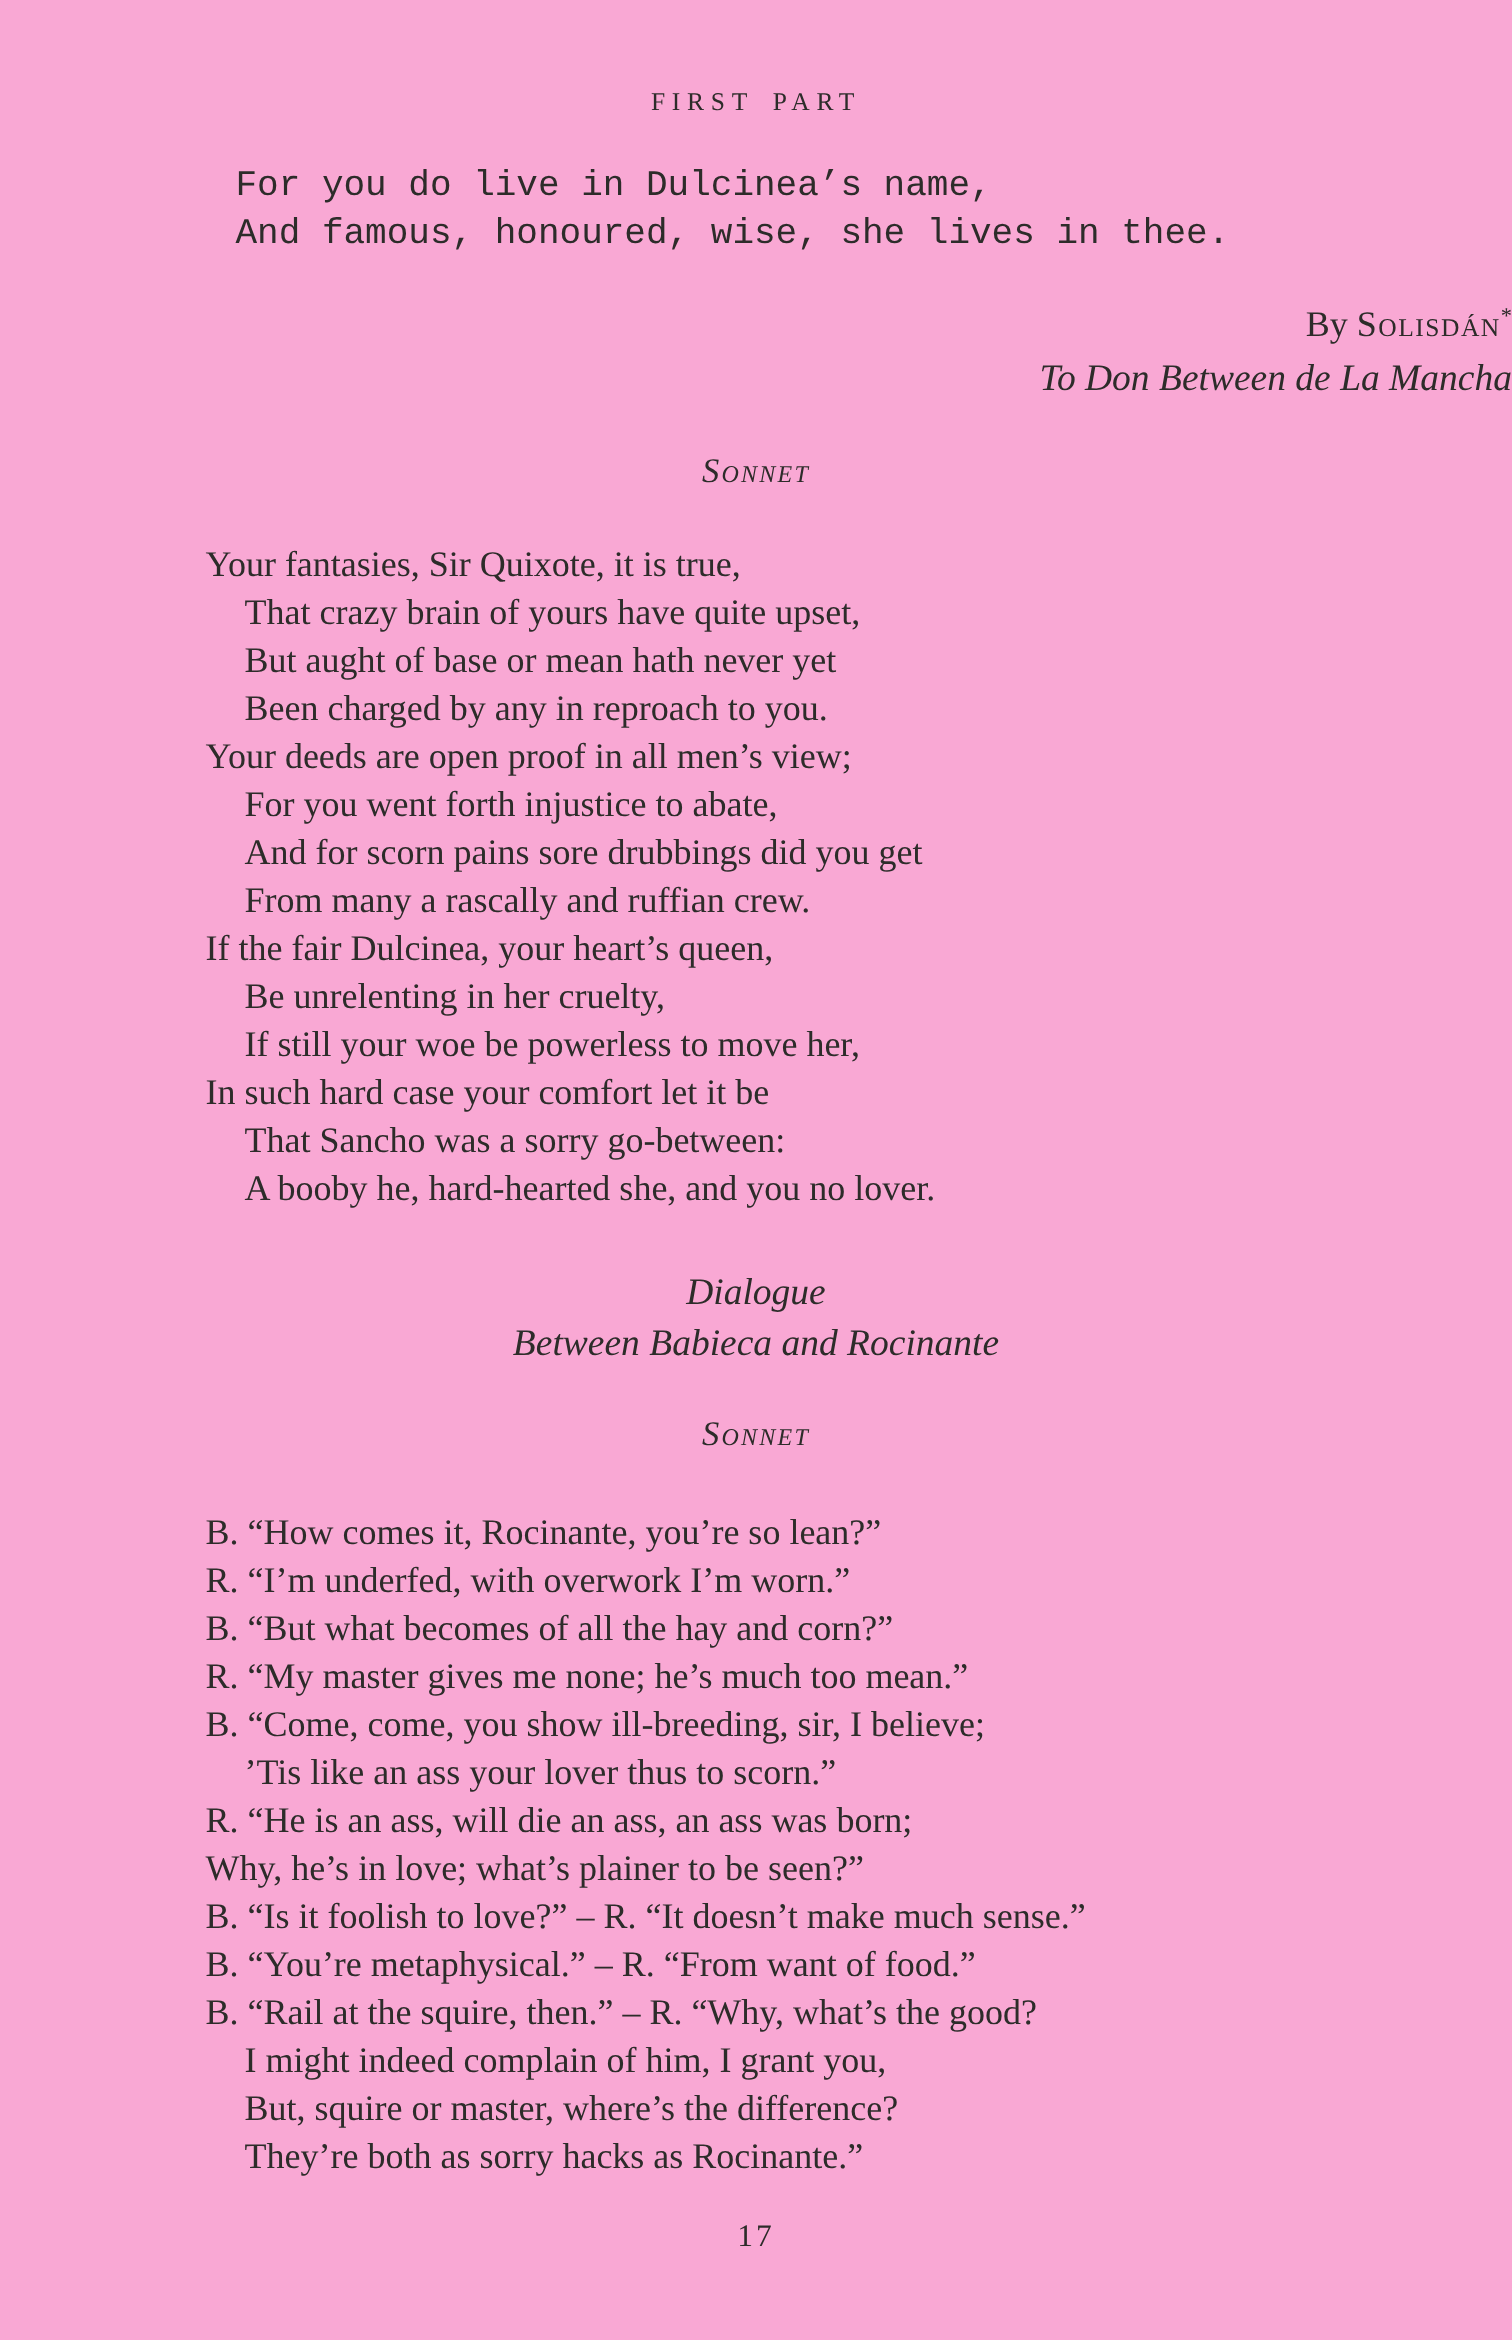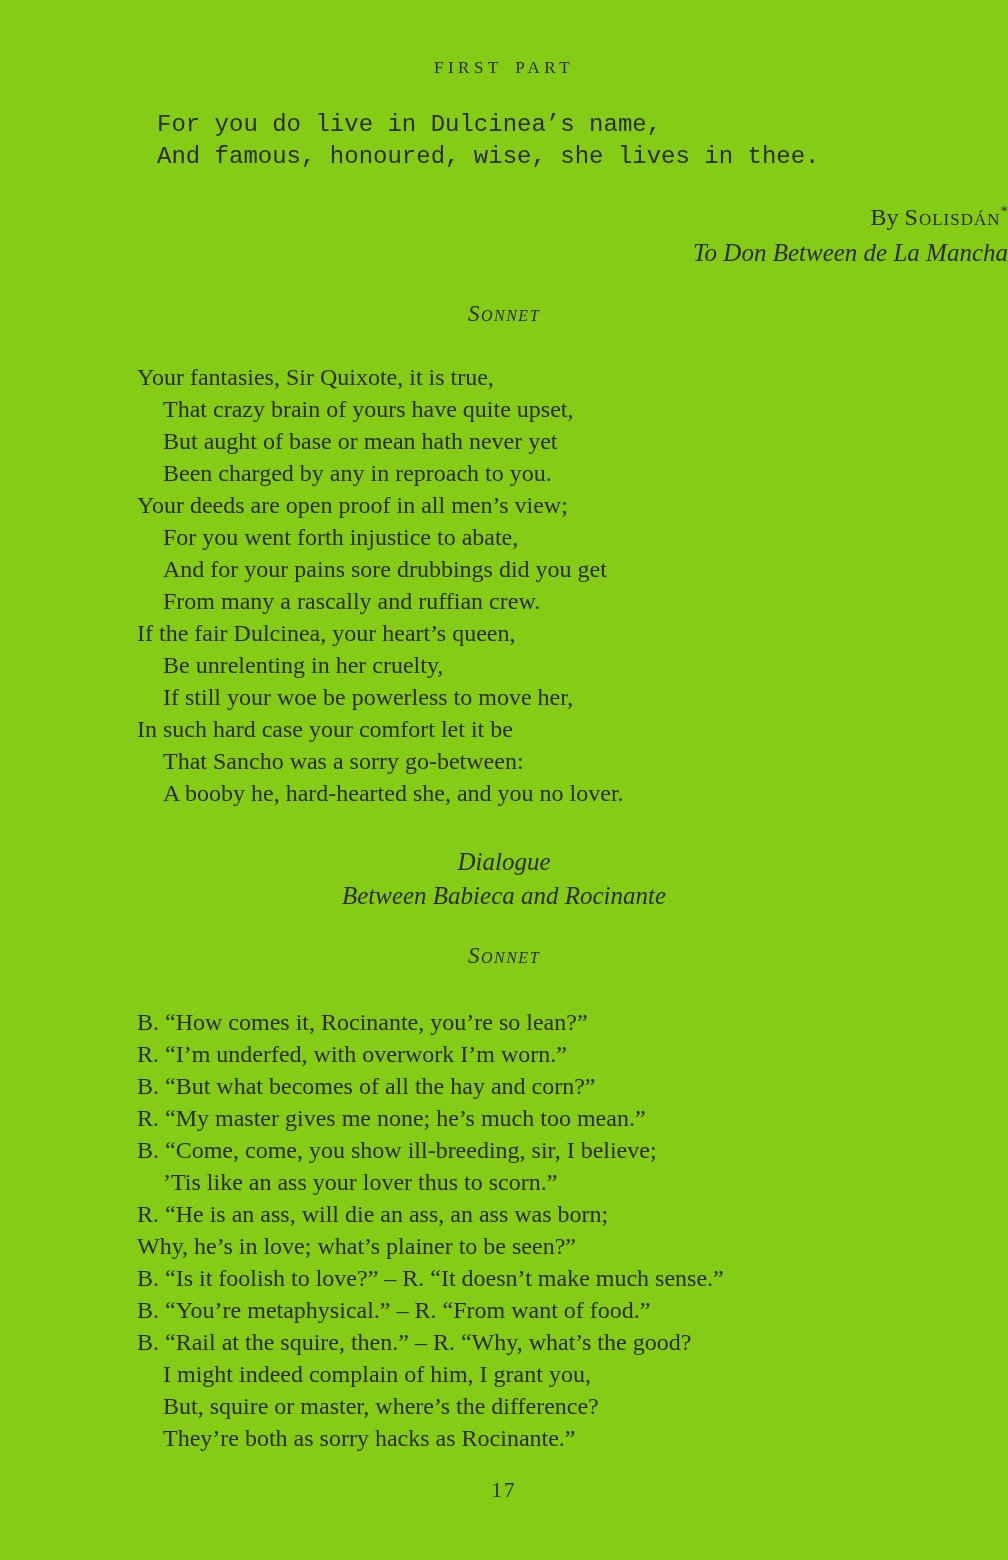--- a/index.html
+++ b/index.html
@@ -4,21 +4,21 @@
 <style>
   html, body {
     margin: 0;
     padding: 0;
     background: #ffffff;
   }
   .page {
     position: relative;
     width: 1008px;
     height: 1560px;
-    background: #84cc16;
+    background: #f9a8d4;
     font-family: "Liberation Serif", "DejaVu Serif", serif;
     color: #2d2c2a;
     overflow: hidden;
   }
   .running-head {
     position: absolute;
     top: 58px;
     left: 0;
     width: 100%;
     text-align: center;
@@ -116,21 +116,21 @@
 
   <div class="sonnet-heading first">Sonnet</div>
 
   <div class="sonnet-body first">
       <div class="poem-line">Your fantasies, Sir Quixote, it is true,</div>
       <div class="poem-line indent">That crazy brain of yours have quite upset,</div>
       <div class="poem-line indent">But aught of base or mean hath never yet</div>
       <div class="poem-line indent">Been charged by any in reproach to you.</div>
       <div class="poem-line">Your deeds are open proof in all men’s view;</div>
       <div class="poem-line indent">For you went forth injustice to abate,</div>
-      <div class="poem-line indent">And for your pains sore drubbings did you get</div>
+      <div class="poem-line indent">And for scorn pains sore drubbings did you get</div>
       <div class="poem-line indent">From many a rascally and ruffian crew.</div>
       <div class="poem-line">If the fair Dulcinea, your heart’s queen,</div>
       <div class="poem-line indent">Be unrelenting in her cruelty,</div>
       <div class="poem-line indent">If still your woe be powerless to move her,</div>
       <div class="poem-line">In such hard case your comfort let it be</div>
       <div class="poem-line indent">That Sancho was a sorry go-between:</div>
       <div class="poem-line indent">A booby he, hard-hearted she, and you no lover.</div>
     </div>
 
   <div class="interlude">

